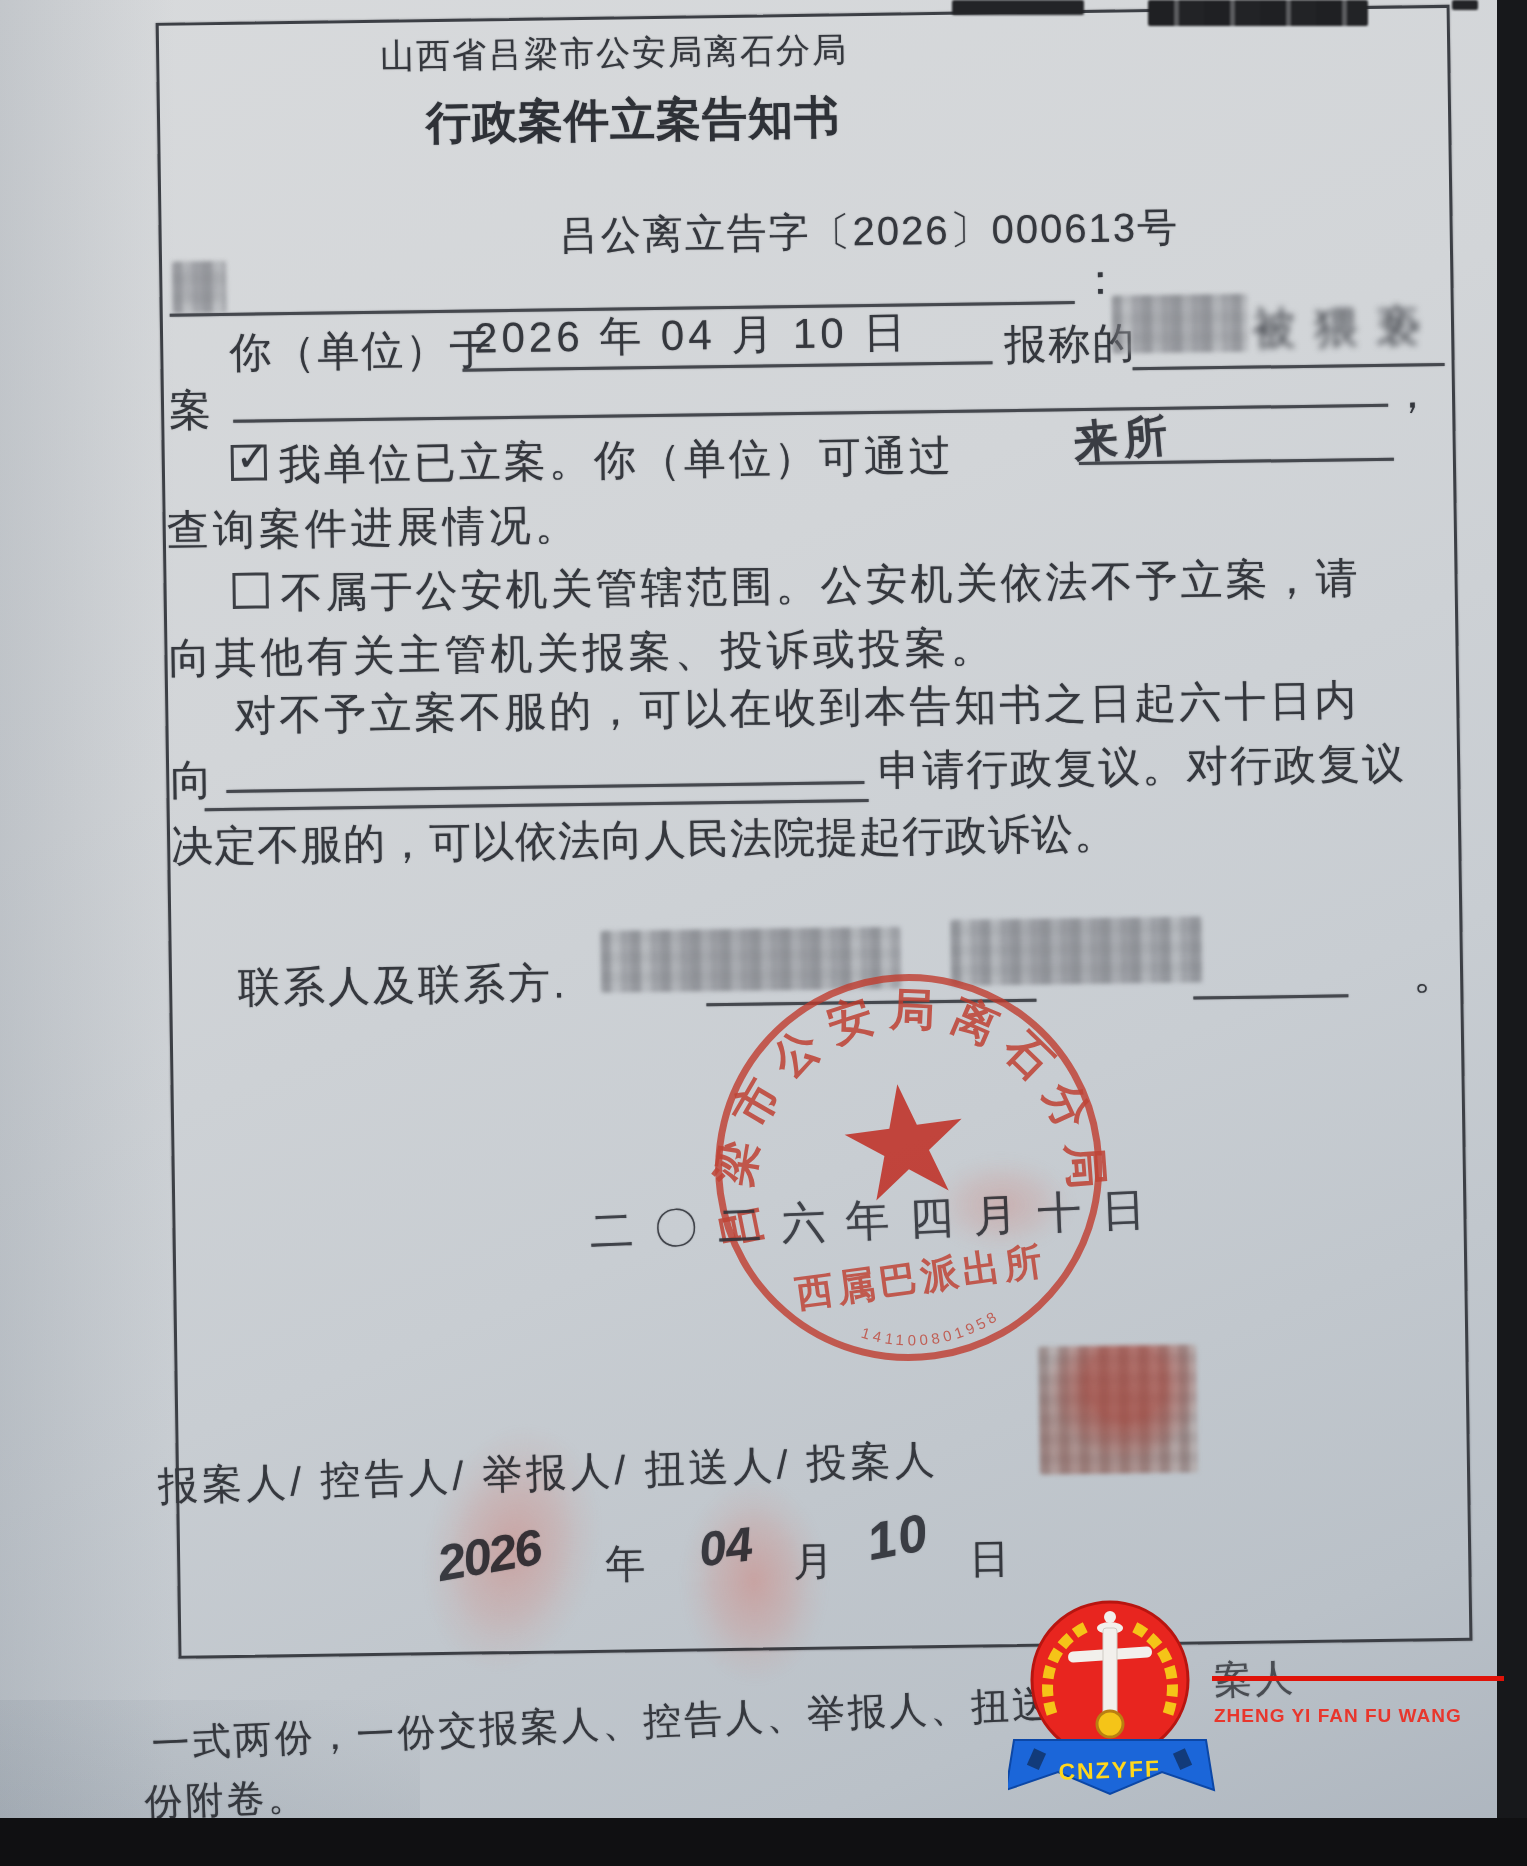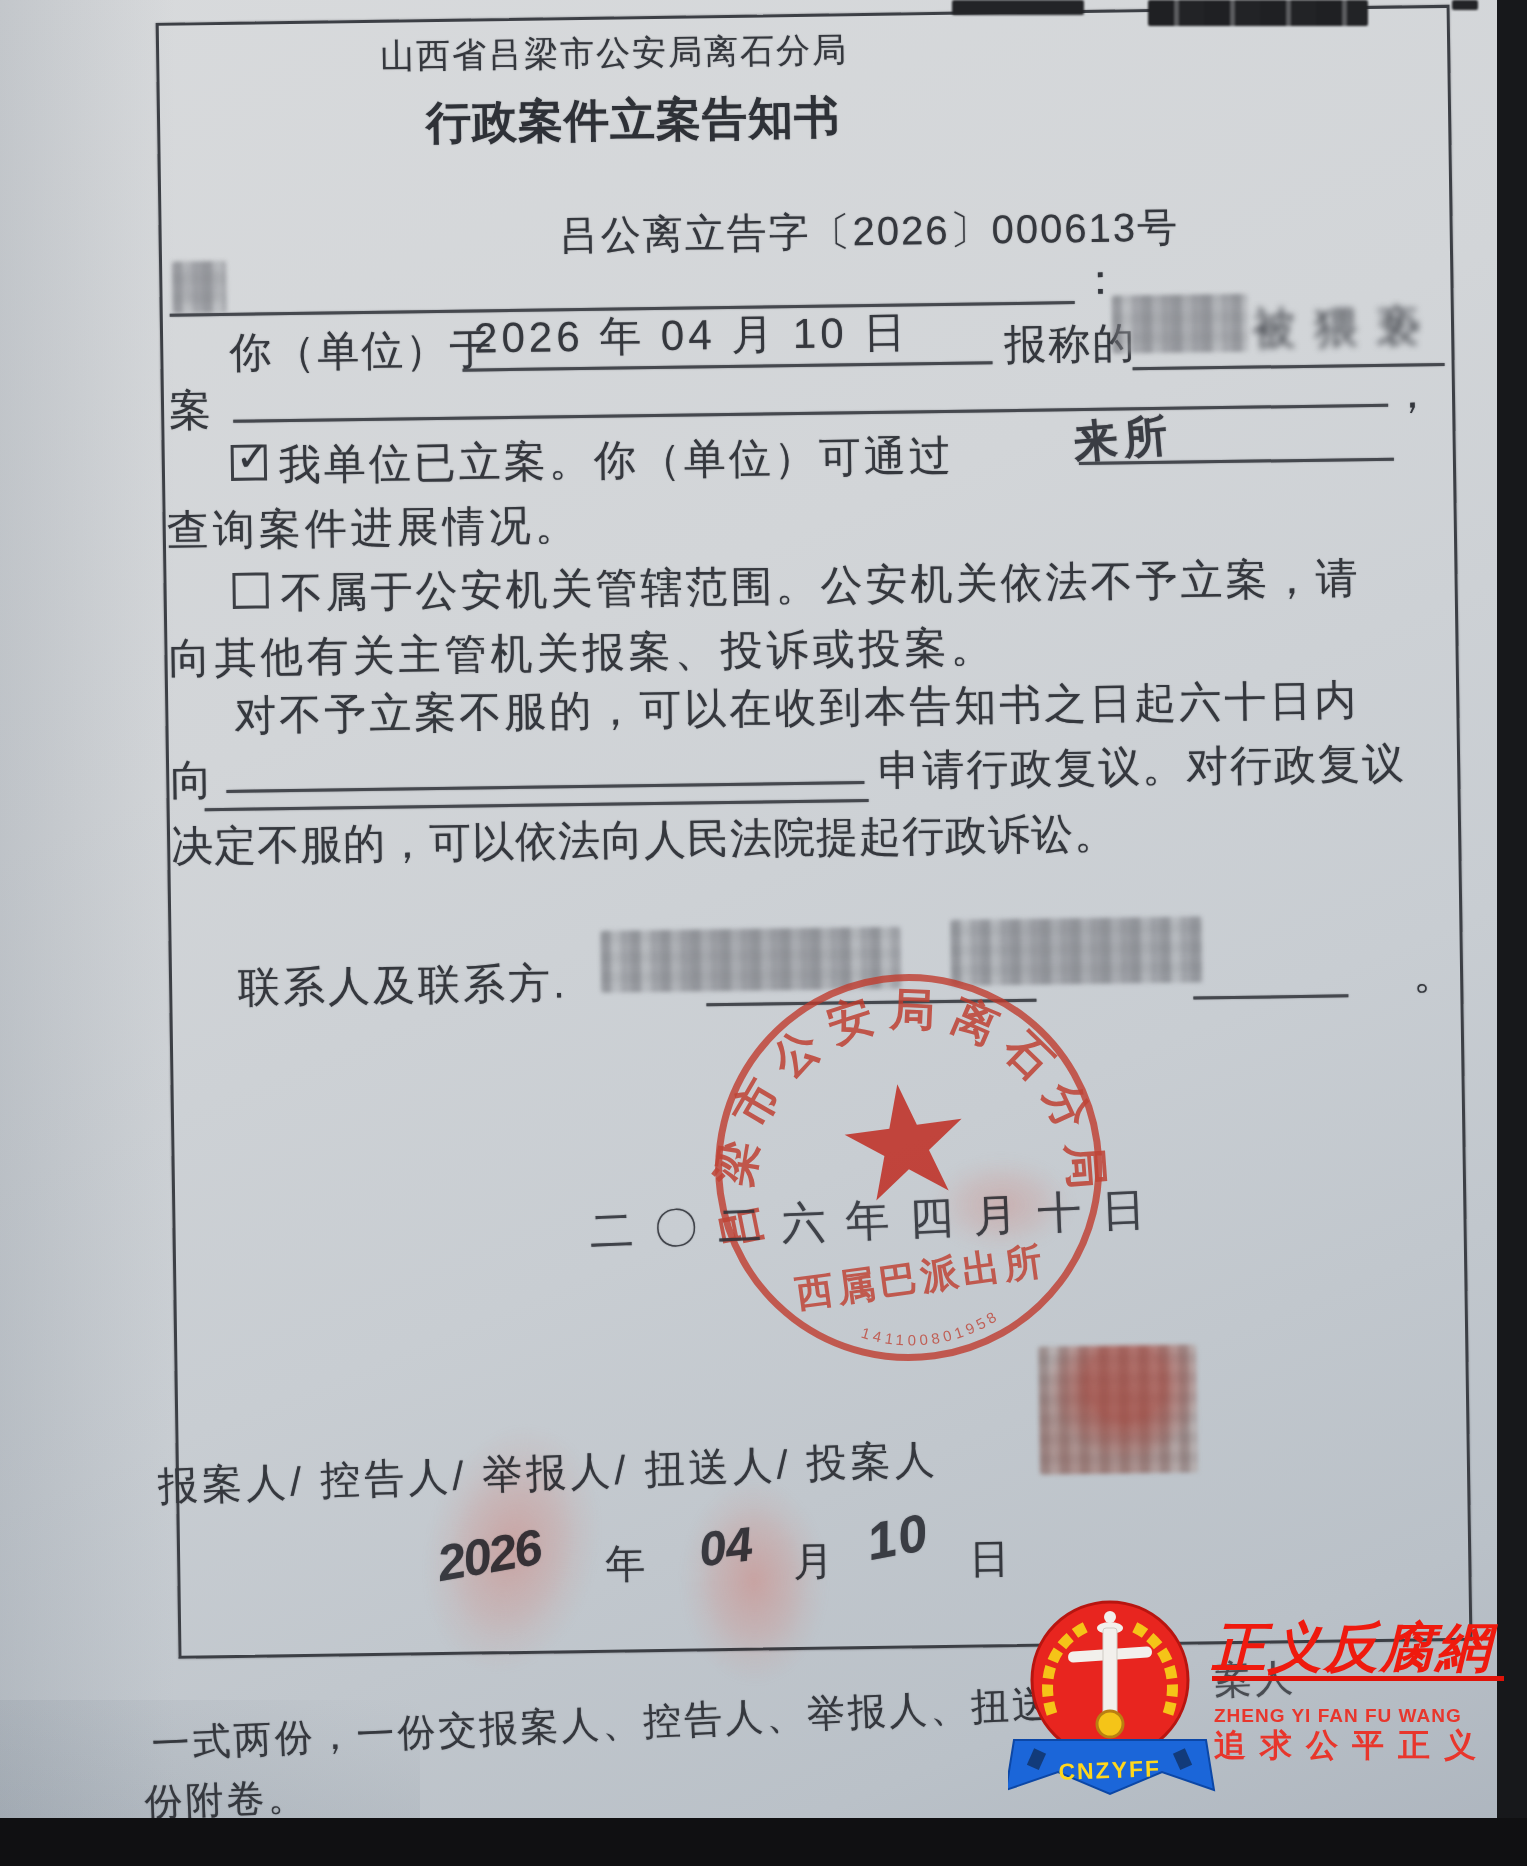--- a/index.html
+++ b/index.html
@@ -143,18 +143,16 @@
     <ellipse cx="102" cy="36" rx="13" ry="6" fill="#f2f0ec"></ellipse>
     <rect x="60" y="57" width="84" height="11" rx="5" fill="#f2f0ec" transform="rotate(-4 102 62)"></rect>
     <rect x="95" y="36" width="14" height="92" rx="3" fill="#f2f0ec" stroke="#cfcbc4" stroke-width="1"></rect>
     <circle cx="102" cy="132" r="13" fill="#f5c418" stroke="#b97f12" stroke-width="3"></circle>
     <path d="M6,148 L198,148 L206,198 L154,180 L102,202 L50,180 L-2,198 Z" fill="#1b66d9" stroke="#0c47a6" stroke-width="2"></path>
     <rect x="22" y="158" width="13" height="18" fill="#123b7a" transform="rotate(24 28 167)"></rect>
     <rect x="168" y="158" width="13" height="18" fill="#123b7a" transform="rotate(-24 175 167)"></rect>
     <text x="102" y="186" text-anchor="middle" font-size="23" font-weight="bold" fill="#ffd71c" letter-spacing="2" transform="rotate(-2 102 186)">CNZYFF</text>
   </svg>
 
-  <div class="brand" style="left:1212px;top:1612px;font-size:54px;color:#ef1a0e;letter-spacing:2px;z-index:7;">正义反腐網</div>
   <div style="position:absolute;left:1212px;top:1676px;width:292px;height:5px;background:#e01309;z-index:7;"></div>
   <div class="brand" style="left:1214px;top:1705px;font-size:19px;font-style:normal;color:#e8362c;letter-spacing:1px;z-index:7;">ZHENG YI FAN FU WANG</div>
-  <div class="brand" style="left:1214px;top:1724px;font-size:32px;font-style:normal;color:#e8362c;letter-spacing:14px;z-index:7;">追求公平正义</div>
 
 </div>
 
 </body></html>

